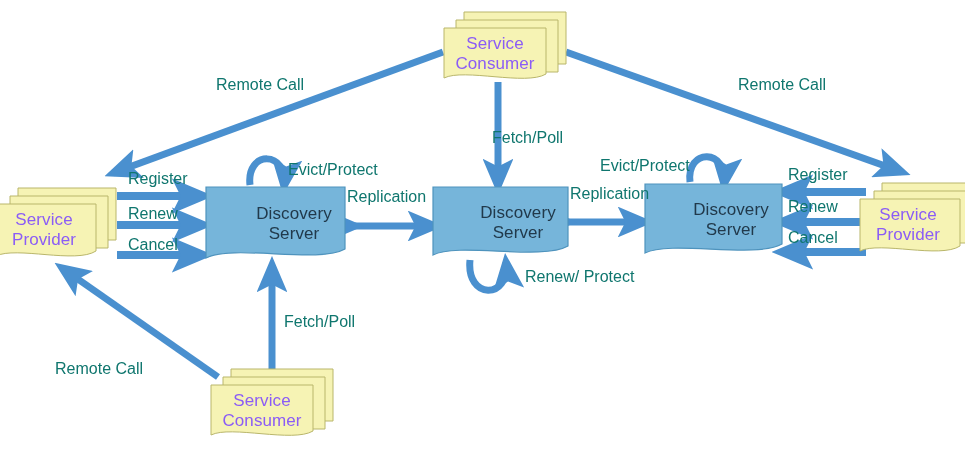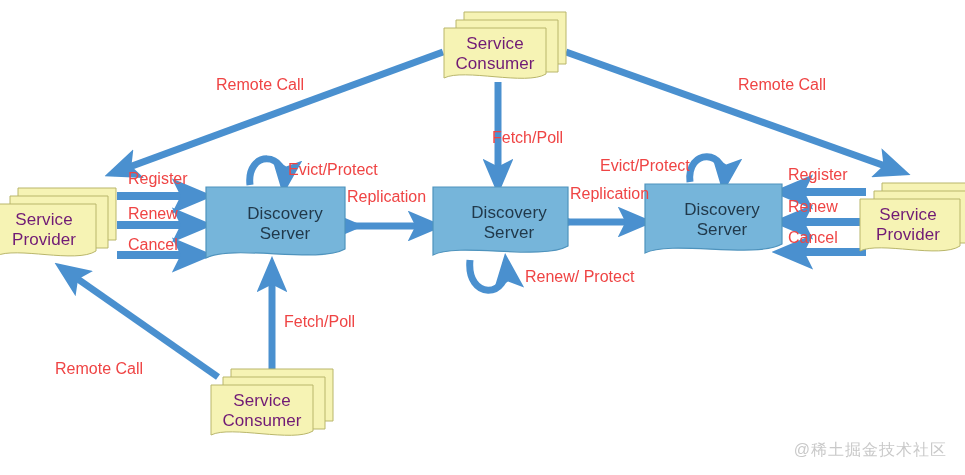--- a/index.html
+++ b/index.html
@@ -22,37 +22,37 @@
     width: 965px;
     height: 475px;
   }
   
   .node {
     position: absolute;
     z-index: 5;
   }
   .node .lbl {
     position: absolute;
-    left: 7px;
+    left: 16px;
     width: 100%;
     text-align: center;
     color: #1f3242;
     font-size: 17px;
     line-height: 20px;
     letter-spacing: .1px;
     pointer-events: none;
     white-space: pre-line;
   }
   .node.blue .lbl { color: #21394b; }
-  .node.yellow .lbl { color: #701a75; }
+  .node.yellow .lbl { color: #8b5cf6; }
 
   
   .elabel {
     position: absolute;
-    color: #ef4444;
+    color: #0f766e;
     font-size: 16px;
     line-height: 18px;
     white-space: nowrap;
     z-index: 8;
   }
 
   
   #watermark {
     position: absolute;
     right: 18px;
@@ -196,15 +196,14 @@
   <div class="elabel" style="left:288px; top:161px;">Evict/Protect</div>
 
   <div class="elabel" style="left:525px; top:268px;">Renew/ Protect</div>
 
   <div class="elabel" style="left:600px; top:157px;">Evict/Protect</div>
 
   <div class="elabel" style="left:347px; top:188px;">Replication</div>
 
   <div class="elabel" style="left:570px; top:185px;">Replication</div>
 
-  <div id="watermark">@稀土掘金技术社区</div>
 
 </div>
 
 </body></html>

